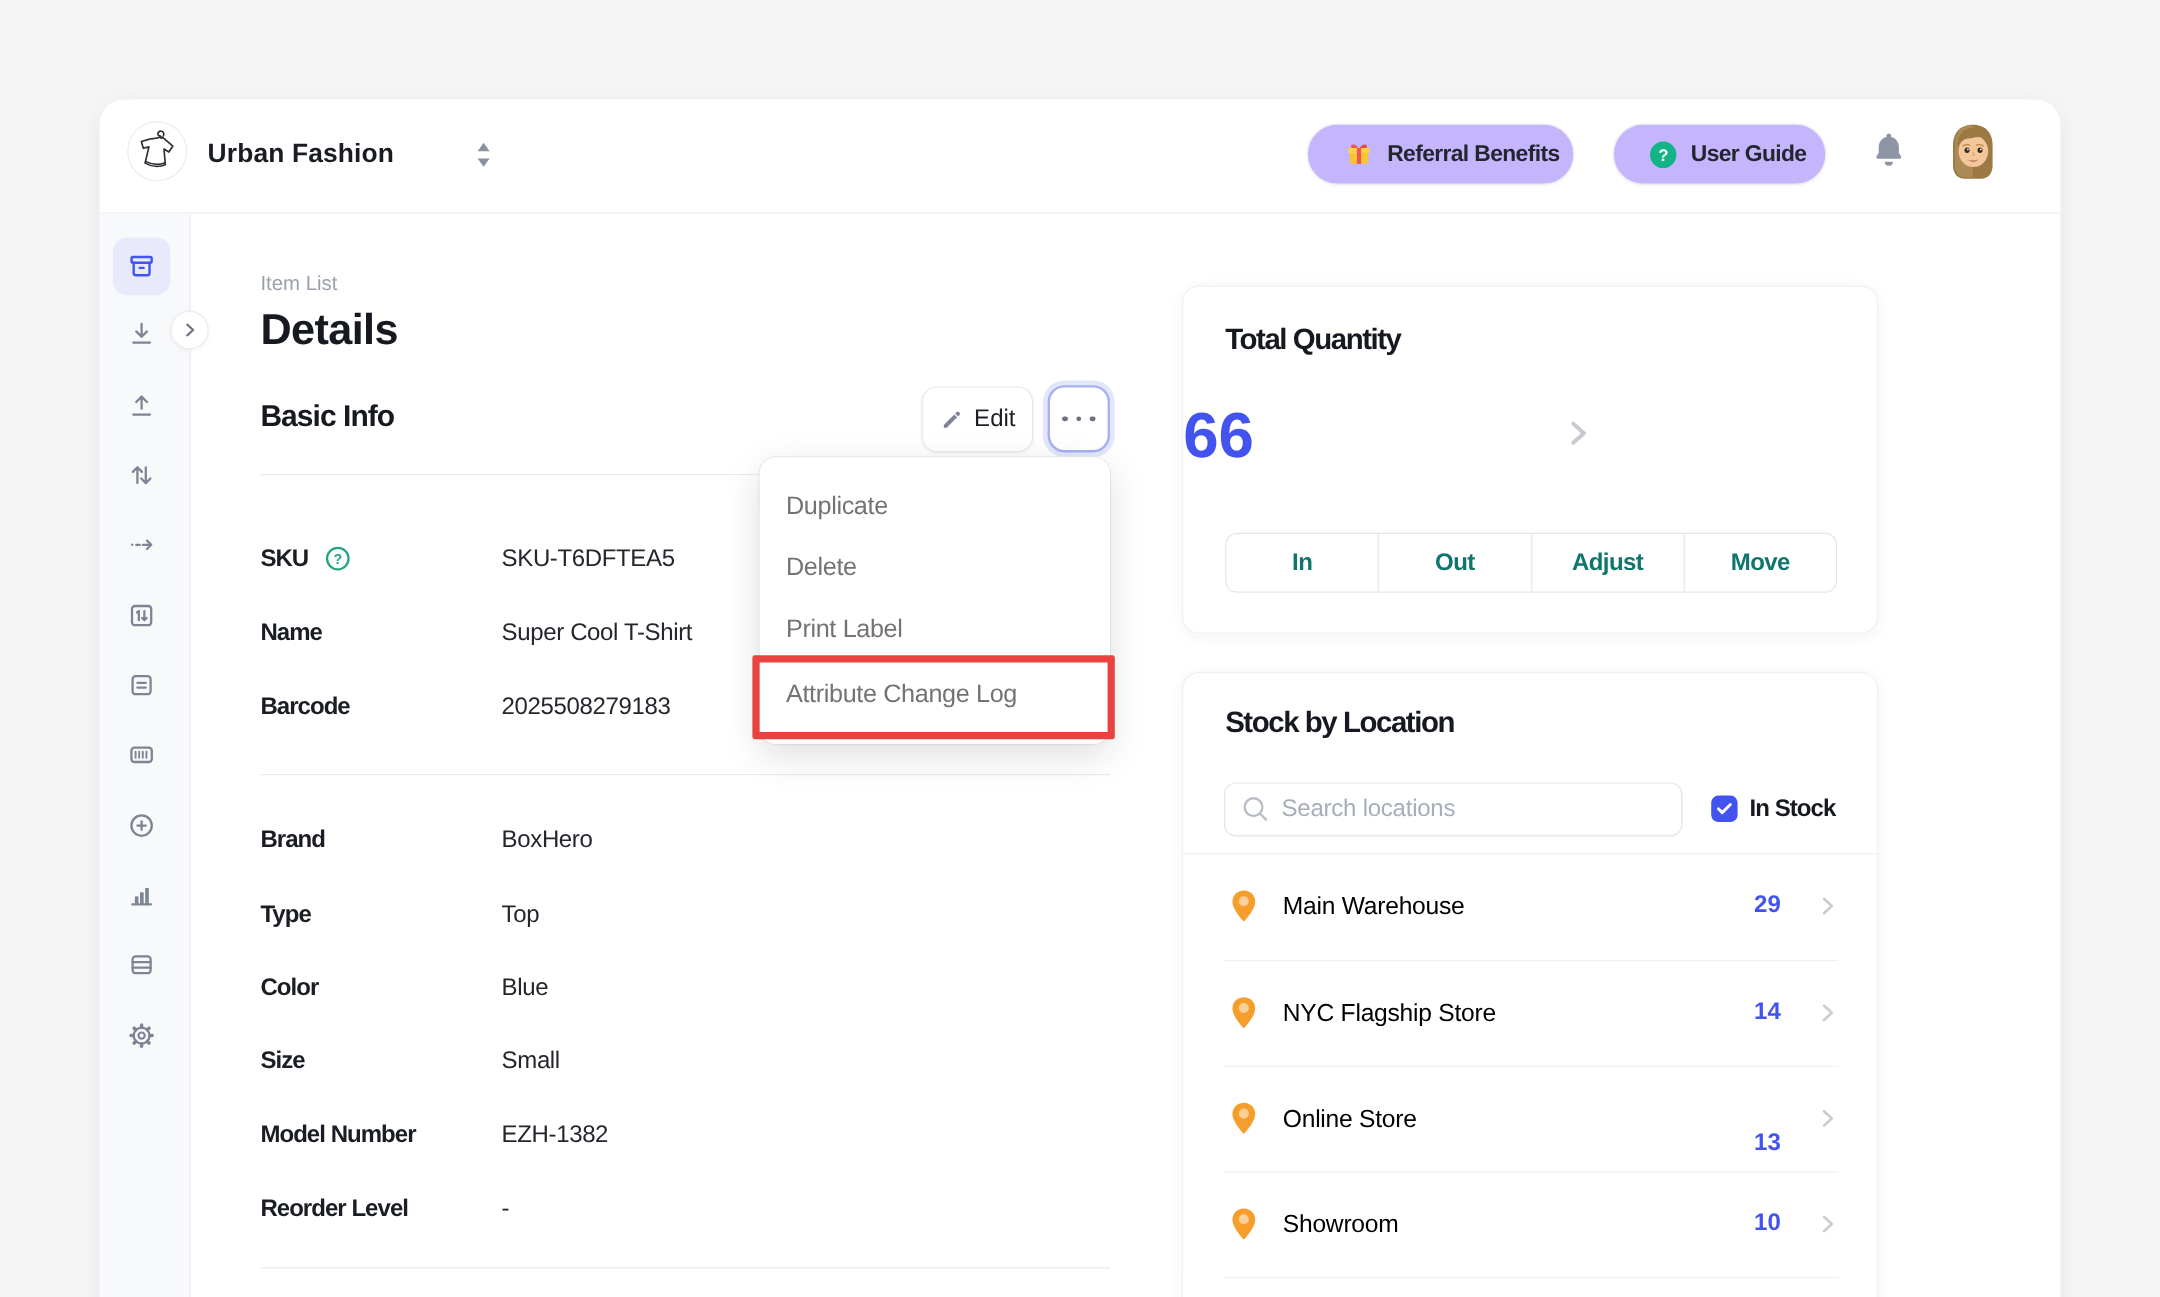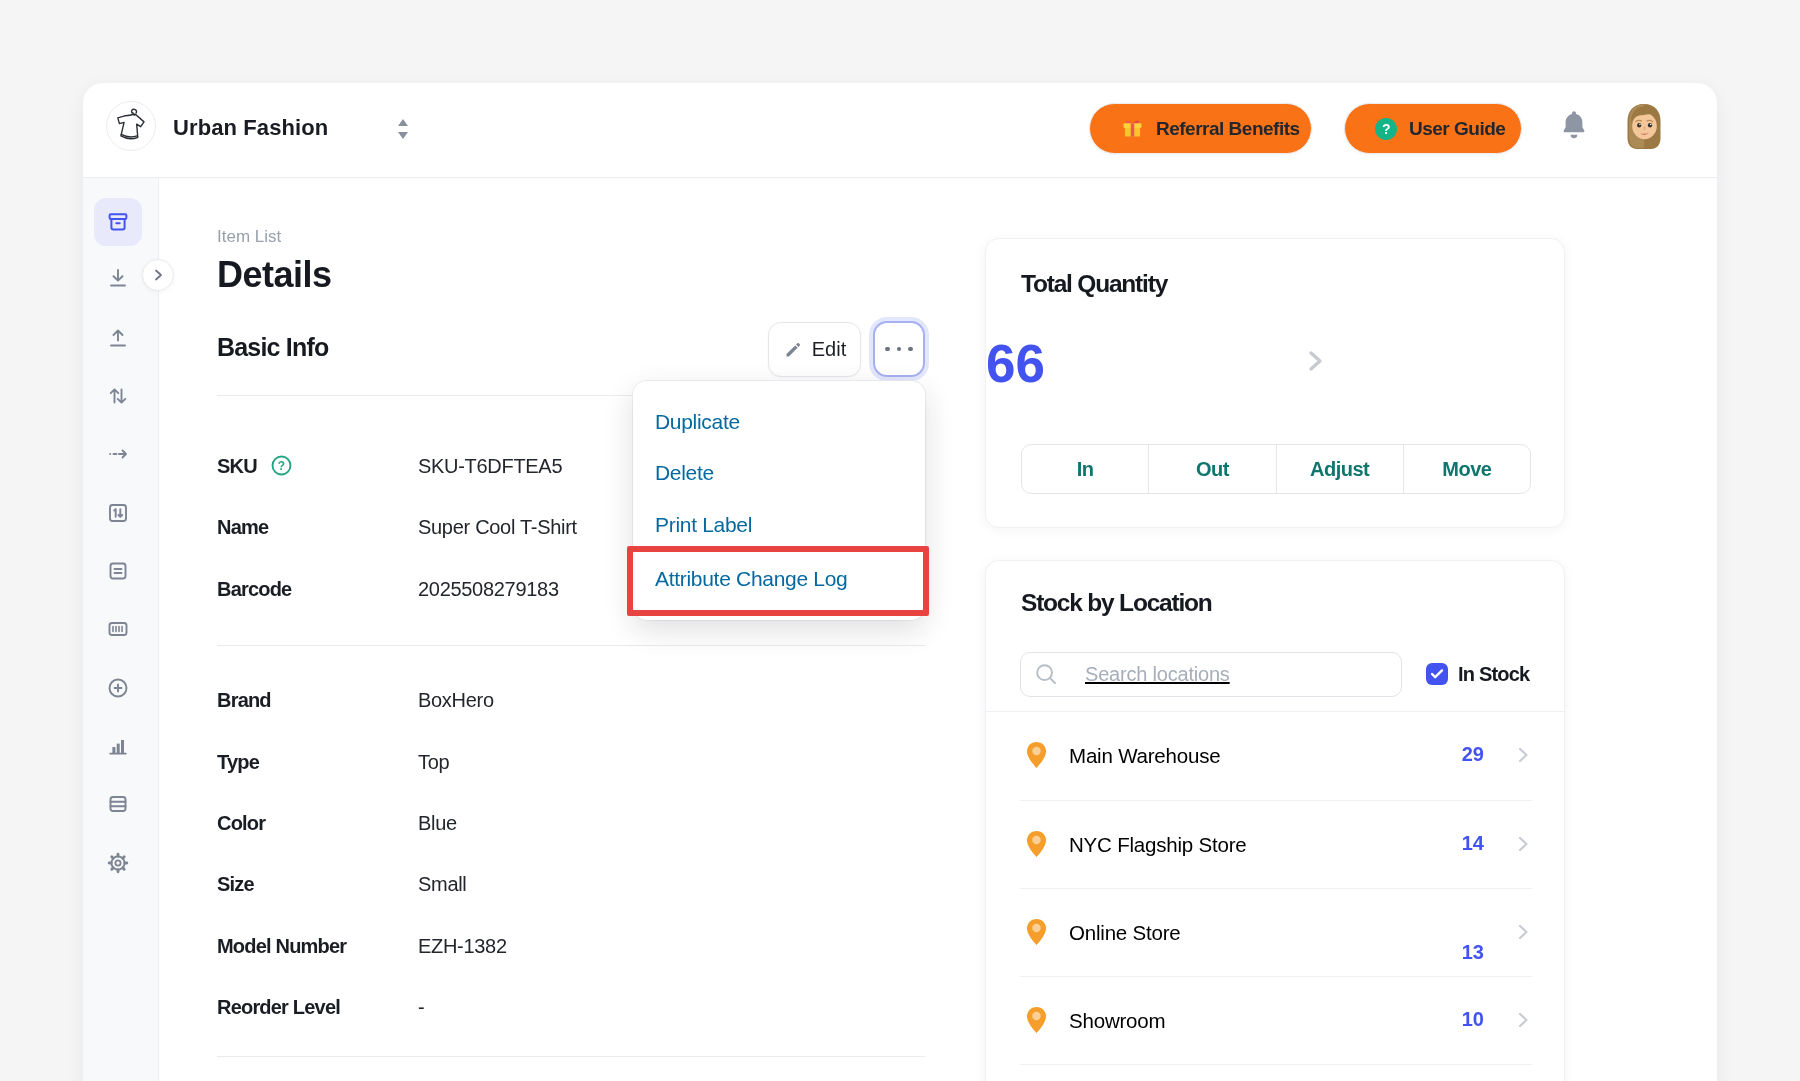--- a/index.html
+++ b/index.html
@@ -4,21 +4,21 @@
 <style>
 * { margin:0; padding:0; box-sizing:border-box; }
 html,body { width:1800px; height:1081px; background:#f5f5f6; font-family:"Liberation Sans",sans-serif; overflow:hidden; }
 .abs { position:absolute; }
 #card { position:absolute; left:83px; top:83px; width:1634px; height:1040px; background:#fff; border-radius:20px; box-shadow:0 4px 18px rgba(30,35,48,.06); overflow:hidden; }
 
 #topbar-border { left:0; top:94px; width:1634px; height:1px; background:#ecedf0; }
 #logo { left:23px; top:18px; width:50px; height:50px; border:1px solid #ececef; border-radius:50%; background:#fff; display:flex; align-items:center; justify-content:center; }
 #brandname { left:90px; top:32px; font-size:22px; font-weight:700; letter-spacing:-.6px; color:#191c22; letter-spacing:.1px; }
 #sorter { left:313px; top:35px; }
-.pill { position:absolute; top:20px; height:51px; border:1px solid #ebedf0; border-radius:26px; background:#f97316; box-shadow:0 1px 3px rgba(25,30,45,.05); display:flex; align-items:center; font-size:19px; font-weight:700; color:#23262d; letter-spacing:-.5px; }
+.pill { position:absolute; top:20px; height:51px; border:1px solid #ebedf0; border-radius:26px; background:#c4b5fd; box-shadow:0 1px 3px rgba(25,30,45,.05); display:flex; align-items:center; font-size:19px; font-weight:700; color:#23262d; letter-spacing:-.5px; }
 #pill-referral { left:1006px; width:223px; }
 #pill-guide { left:1261px; width:178px; }
 #bell { left:1474px; top:25px; }
 #avatar { left:1537px; top:18px; width:48px; height:50px; }
 
 #sidebar { left:0; top:95px; width:76px; height:946px; background:#f8f9fa; border-right:1px solid #ecedf0; }
 .sbicon { position:absolute; left:23px; width:24px; height:24px; }
 #active-bg { left:11px; top:115px; width:48px; height:48px; background:#e8eafc; border-radius:12px; }
 #collapse { left:59px; top:176px; width:32px; height:32px; background:#fff; border:1px solid #e9ebef; border-radius:50%; box-shadow:0 1px 4px rgba(0,0,0,.05); display:flex; align-items:center; justify-content:center; }
 
@@ -27,33 +27,33 @@
 #basicinfo { left:134px; top:250px; font-size:25px; font-weight:700; color:#16191f; letter-spacing:-.8px; }
 #btn-edit { left:685px; top:239px; width:93px; height:55px; background:#fff; border:1px solid #e4e7eb; box-shadow:0 1px 3px rgba(25,30,45,.04); border-radius:13px; display:flex; align-items:center; justify-content:center; gap:9px; font-size:20px; color:#1c1f25; }
 #btn-more { left:790px; top:238px; width:52px; height:56px; background:#fff; border:2px solid #a6b0f2; border-radius:14px; box-shadow:0 0 0 4px #e3e7fc; display:flex; align-items:center; justify-content:center; gap:5px; }
 #btn-more i { width:4.6px; height:4.6px; border-radius:50%; background:#6a7180; display:block; margin:0 1px; }
 .divider { position:absolute; left:134px; width:708px; height:1px; background:#e9ebee; }
 
 .flabel { position:absolute; left:134px; font-size:20px; font-weight:700; color:#1a1d23; letter-spacing:-.8px; }
 .fvalue { position:absolute; left:335px; font-size:20px; color:#23262c; letter-spacing:-.3px; }
 
 #dropdown { left:550px; top:298px; width:292px; height:239px; background:#fff; border-radius:14px; box-shadow:0 10px 30px rgba(25,30,40,.14), 0 0 0 1px rgba(235,237,240,.8); }
-.mitem { position:absolute; left:22px; font-size:21px; color:#0369a1; letter-spacing:-.3px; }
+.mitem { position:absolute; left:22px; font-size:21px; color:#737373; letter-spacing:-.3px; }
 #redbox { left:544px; top:463px; width:302px; height:70px; border:6.5px solid #e84340; border-radius:2px; }
 
 .rcard { position:absolute; left:902px; width:580px; background:#fff; border:1px solid #f0f1f4; border-radius:14px; box-shadow:0 2px 12px rgba(30,35,48,.05); }
 #qty-card { top:155px; height:290px; }
 #stock-card { top:477px; height:600px; }
 .cardtitle { position:absolute; left:35px; font-weight:700; color:#16191f; letter-spacing:-.6px; }
 #qty-num { position:absolute; left:0px; top:94px; width:534px; text-align:left; font-size:53px; font-weight:700; color:#4353f0; }
 #qty-chev { position:absolute; left:318px; top:108px; }
 #segbar { position:absolute; left:35px; top:205px; width:510px; height:50px; border:1px solid #e3e6ea; border-radius:10px; display:flex; }
 #segbar div { flex:1; display:flex; align-items:center; justify-content:center; font-size:20px; font-weight:700; letter-spacing:-.5px; color:#0f766e; border-left:1px solid #e3e6ea; }
 #segbar div:first-child { border-left:none; }
-#searchbox { position:absolute; left:34px; top:91px; width:382px; height:45px; border:1.5px solid #e0e3e8; border-radius:10px; display:flex; align-items:center; padding-left:14px; gap:27px;text-decoration:underline; }
+#searchbox { position:absolute; left:34px; top:91px; width:382px; height:45px; border:1.5px solid #e0e3e8; border-radius:10px; display:flex; align-items:center; padding-left:14px; gap:10px; }
 #searchbox span { font-size:20px; color:#a7aeb9; letter-spacing:-.2px; }
 #checkbox { position:absolute; left:440px; top:102px; width:22px; height:22px; background:#4353f0; border-radius:6px; display:flex; align-items:center; justify-content:center; }
 #instock { position:absolute; left:472px; top:102px; font-size:20px; font-weight:700; color:#16191f; letter-spacing:-.8px; }
 #stock-div { position:absolute; left:0; top:150px; width:580px; height:1px; background:#eef0f3; }
 .lrow-div { position:absolute; left:34px; width:512px; height:1px; background:#eef0f3; }
 .lpin { position:absolute; left:40px; }
 .lname { position:absolute; left:83px; font-size:20.5px; color:#000000; letter-spacing:-.2px; }
 .lnum { position:absolute; width:60px; right:80px; text-align:right; font-size:20px; font-weight:600; color:#4353f0; }
 .lchev { position:absolute; left:531px; }
 </style>

